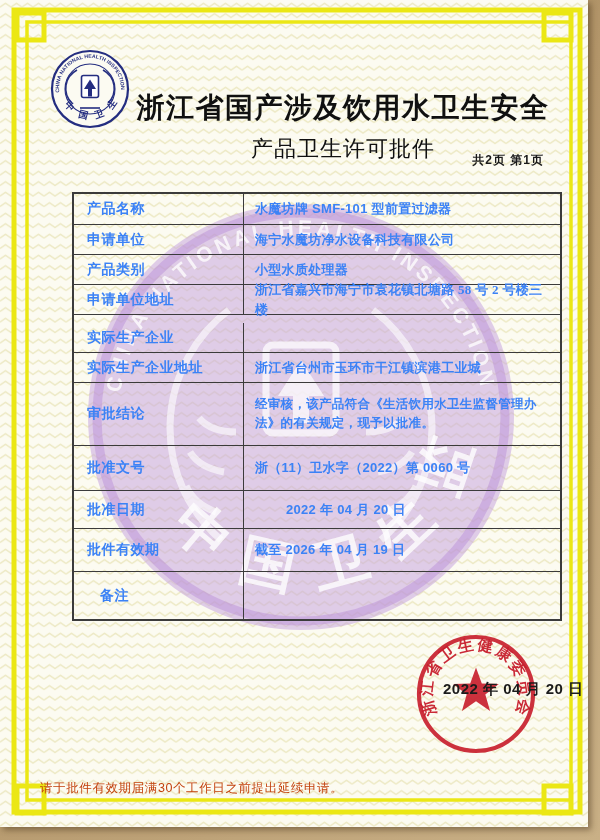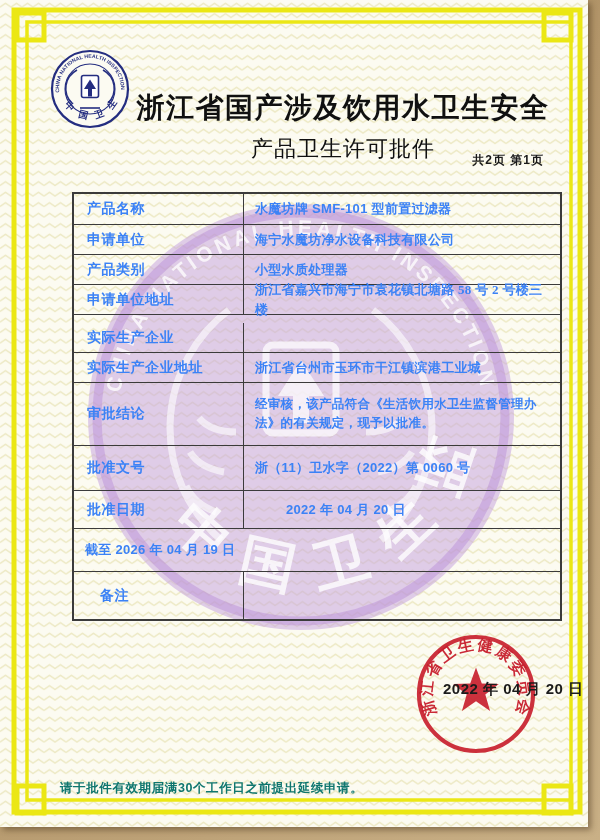--- a/index.html
+++ b/index.html
@@ -48,22 +48,22 @@
   .rh6 .cell-value { font-size:12.5px; }
   .rh8 .cell-value { padding-left:42px; }
   .rh10 .cell-label { padding-left:26px; }
 
   .stamp-date {
     position:absolute; left:443px; top:680px; z-index:6;
     font-size:15px; font-weight:bold; color:#1b1b1b;
     letter-spacing:.5px; white-space:nowrap;
   }
   .footer-note {
-    position:absolute; left:60px; top:780px; z-index:4;
-    font-size:12.5px; font-weight:bold; color:#0f766e; letter-spacing:.6px;
+    position:absolute; left:40px; top:780px; z-index:4;
+    font-size:12.5px; font-weight:normal; color:#c2410c; letter-spacing:.6px;
   }
   .z1 { z-index:1; } .z2 { z-index:2; } .z5 { z-index:5; }
   .content { position:absolute; inset:0; z-index:3; }
 </style>
 </head>
 <body>
 
 <div class="page">
 
   <svg class="layer bg-svg" width="588" height="827">
@@ -169,20 +169,21 @@
       </div>
       <div class="t-row rh7">
         <div class="cell-label">批准文号</div>
         <div class="cell-value">浙（11）卫水字（2022）第 0060 号</div>
       </div>
       <div class="t-row rh8">
         <div class="cell-label">批准日期</div>
         <div class="cell-value">2022 年 04 月 20 日</div>
       </div>
       <div class="t-row rh9">
+        <div class="cell-label">批件有效期</div>
         <div class="cell-value">截至 2026 年 04 月 19 日</div>
       </div>
       <div class="t-row rh10">
         <div class="cell-label">备注</div>
         <div class="cell-value"></div>
       </div>
     </div>
 
     <div class="footer-note">请于批件有效期届满30个工作日之前提出延续申请。</div>
   </div>

